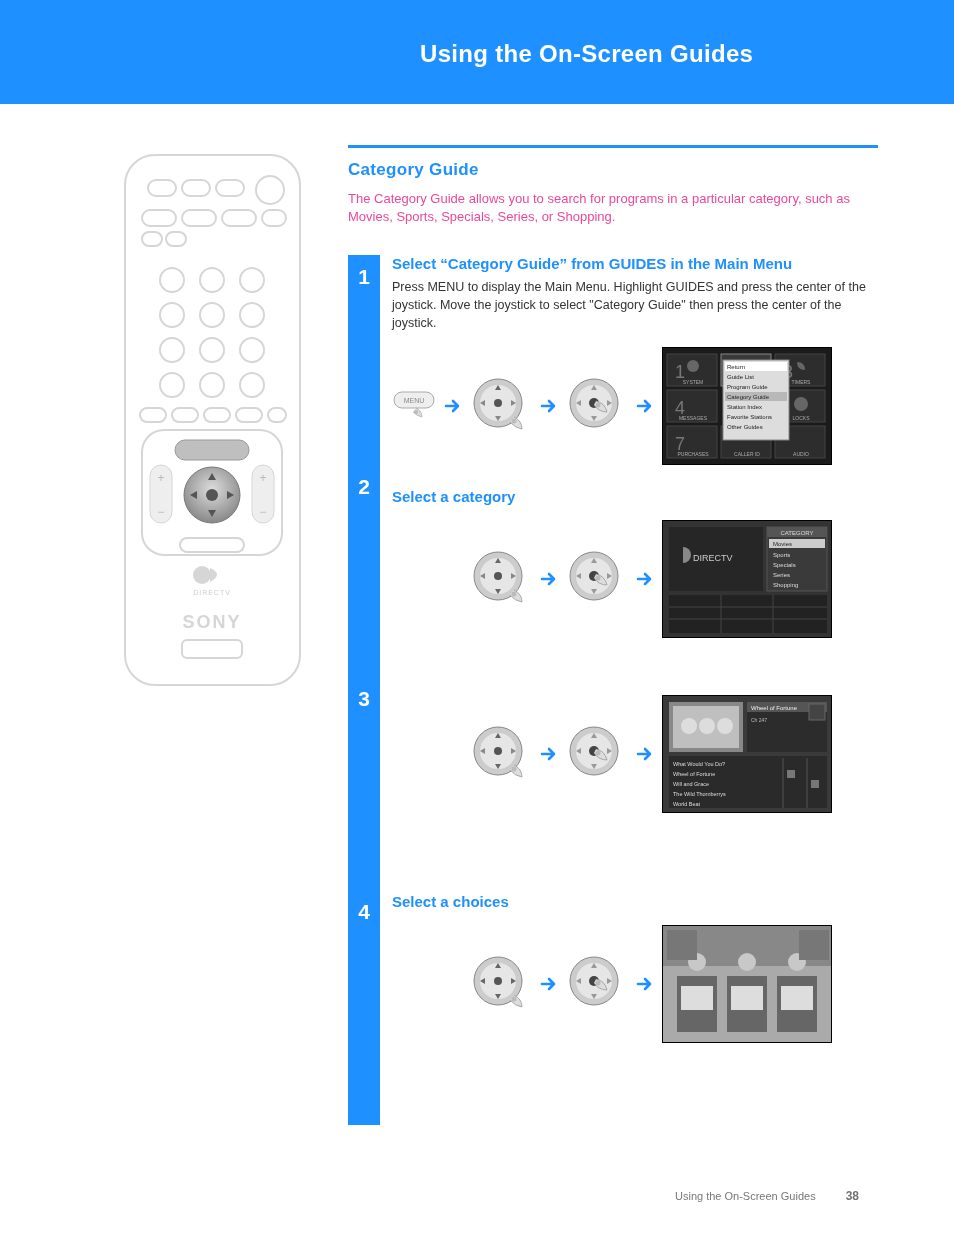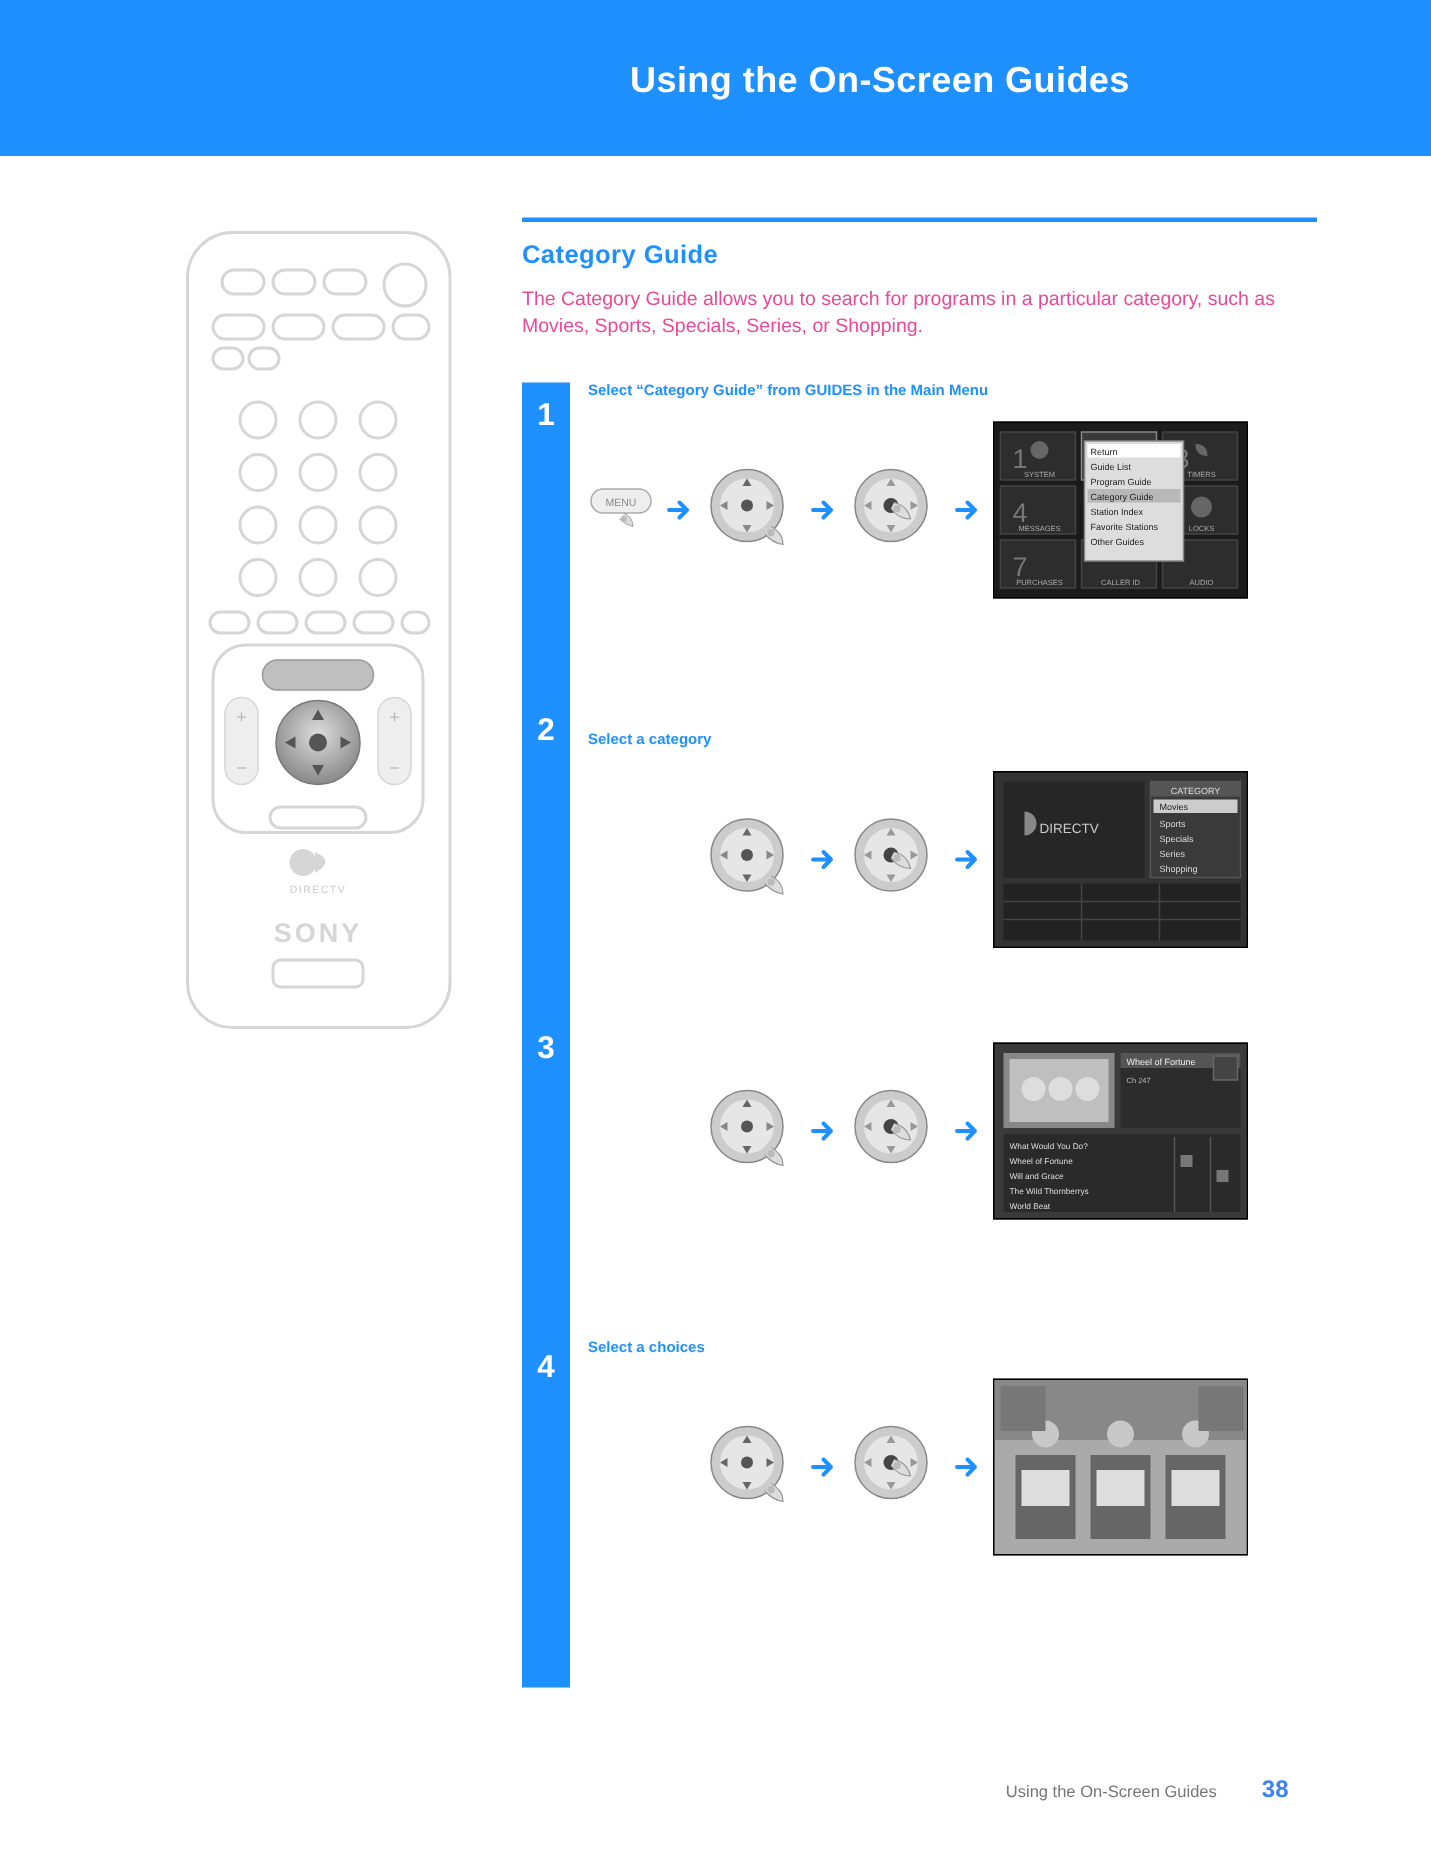--- a/index.html
+++ b/index.html
@@ -78,21 +78,21 @@
     text-align: center;
     height: 200px;
     padding-top: 10px;
   }
   .step {
     position: absolute;
     left: 392px;
     width: 490px;
   }
   .step .hd {
-    font-size: 10px;
+    font-size: 15px;
     color: #1e90ff;
     font-weight: 600;
     margin-bottom: 6px;
   }
   .step .txt {
     font-size: 12.5px;
     line-height: 1.45;
     color: #333;
   }
   .step .row {
@@ -109,21 +109,21 @@
   .footer {
     position: absolute;
     right: 95px;
     bottom: 32px;
     font-size: 11px;
     color: #777;
     display: flex;
     gap: 30px;
     align-items: baseline;
   }
-  .footer .pn { font-weight: 700; color: #3b82f6; font-size: 16px; }
+  .footer .pn { font-weight: 700; color: #737373; font-size: 12px; }
   .arrow {
     width: 18px; height: 18px;
   }
   .jbutton {
     width: 62px; height: 62px;
   }
   .remotebtn {
     width: 44px; height: 32px;
   }
   .screenshot {
@@ -220,20 +220,21 @@
 
 <div class="rail">
   <div class="stepnum" style="height:210px">1</div>
   <div class="stepnum" style="height:212px">2</div>
   <div class="stepnum" style="height:213px">3</div>
   <div class="stepnum" style="height:235px">4</div>
 </div>
 
 <div class="step step1">
   <div class="hd">Select “Category Guide” from GUIDES in the Main Menu</div>
+  <div class="txt">Press MENU to display the Main Menu. Highlight GUIDES and press the center of the joystick. Move the joystick to select "Category Guide" then press the center of the joystick.</div>
   <div class="row">
     <span class="remotebtn">
       <svg viewBox="0 0 44 32">
           <rect x="2" y="2" width="40" height="16" rx="8" fill="#eee" stroke="#aaa"></rect>
           <text x="22" y="13" font-size="7" text-anchor="middle" fill="#888">MENU</text>
           <path d="M24 18 q6 3 6 9 q-5 -1 -9 -5" fill="#ddd" stroke="#999" stroke-width="0.6"></path>
           <circle cx="24" cy="22" r="2" fill="#bbb"></circle>
         </svg>
     </span>
     <span class="arrow"><svg viewBox="0 0 18 18">

